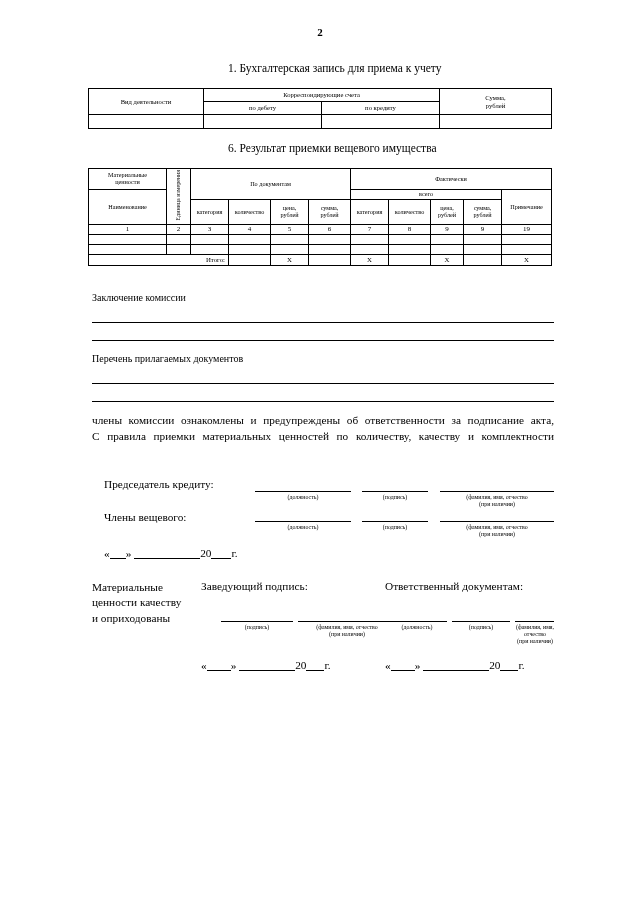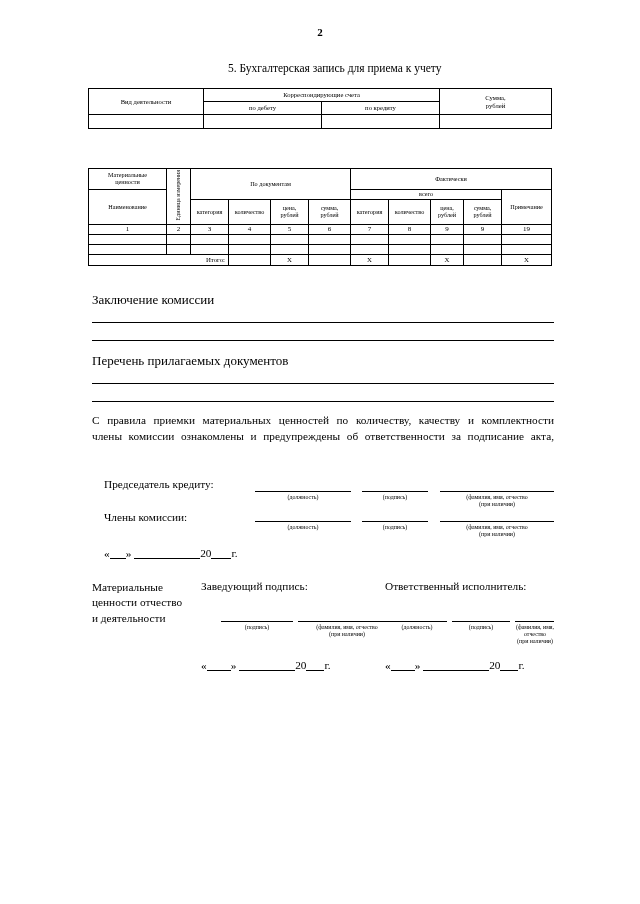--- a/index.html
+++ b/index.html
@@ -86,21 +86,21 @@
     transform: rotate(180deg);
     white-space: nowrap;
     display: inline-block;
     font-size: 6px;
     line-height: 1.05;
   }
 
   
   .block-label {
     position: absolute;
-    font-size: 13px;
+    font-size: 10px;
   }
   .rule {
     position: absolute;
     border-bottom: 1px solid #000;
     height: 0;
   }
 
   
   #notice-paragraph {
     position: absolute;
@@ -153,21 +153,21 @@
     line-height: 1.35;
   }
 </style>
 </head>
 <body>
 
 <div class="page">
 
   <div class="page-number">2</div>
 
-  <div class="section-heading" id="heading-5">5. Бухгалтерская запись для приема к учету</div>
+  <div class="section-heading" id="heading-5">1. Бухгалтерская запись для приема к учету</div>
 
   <table id="table-accounting">
     <colgroup>
       <col style="width:115px">
         <col style="width:118px">
         <col style="width:118px">
         <col style="width:112px">
     </colgroup>
     <tbody>
       <tr>
@@ -184,20 +184,21 @@
       </tr>
       <tr class="empty-row">
         <td></td>
         <td></td>
         <td></td>
         <td></td>
       </tr>
     </tbody>
   </table>
 
+  <div class="section-heading" id="heading-6">6. Результат приемки вещевого имущества</div>
 
   <table id="table-result">
     <colgroup>
       <col style="width:78px">
         <col style="width:24px">
       <col style="width:38px">
         <col style="width:42px">
         <col style="width:38px">
         <col style="width:42px">
       <col style="width:38px">
@@ -307,71 +308,71 @@
 
   <div class="block-label" style="left:92px; top:292px;">Заключение комиссии</div>
   <div class="rule" style="left:92px; top:322px; width:462px;"></div>
   <div class="rule" style="left:92px; top:340px; width:462px;"></div>
 
   <div class="block-label" style="left:92px; top:353px;font-family:Liberation Serif, serif;">Перечень прилагаемых документов</div>
   <div class="rule" style="left:92px; top:383px; width:462px;"></div>
   <div class="rule" style="left:92px; top:401px; width:462px;"></div>
 
   <div id="notice-paragraph">
+    <span class="ln j">члены комиссии ознакомлены и предупреждены об ответственности за подписание акта,</span>
     <span class="ln j">С правила приемки материальных ценностей по количеству, качеству и комплектности</span>
-    <span class="ln j">члены комиссии ознакомлены и предупреждены об ответственности за подписание акта,</span>
   </div>
 
   <div class="sig-role" style="left:104px; top:478px;">Председатель кредиту:</div>
   <div class="sig-line" style="left:255px; top:491px; width:96px;"></div>
   <div class="sig-line" style="left:362px; top:491px; width:66px;"></div>
   <div class="sig-line" style="left:440px; top:491px; width:114px;"></div>
   <div class="sig-caption" style="left:255px; top:494px; width:96px;">(должность)</div>
   <div class="sig-caption" style="left:362px; top:494px; width:66px;">(подпись)</div>
   <div class="sig-caption" style="left:436px; top:494px; width:122px;">
     <span>(фамилия, имя, отчество</span><br>
     <span>(при наличии)</span>
   </div>
 
-  <div class="sig-role" style="left:104px; top:511px;">Члены комиссии:</div>
+  <div class="sig-role" style="left:104px; top:511px;">Члены вещевого:</div>
   <div class="sig-line" style="left:255px; top:521px; width:96px;"></div>
   <div class="sig-line" style="left:362px; top:521px; width:66px;"></div>
   <div class="sig-line" style="left:440px; top:521px; width:114px;"></div>
   <div class="sig-caption" style="left:255px; top:524px; width:96px;">(должность)</div>
   <div class="sig-caption" style="left:362px; top:524px; width:66px;">(подпись)</div>
   <div class="sig-caption" style="left:436px; top:524px; width:122px;">
     <span>(фамилия, имя, отчество</span><br>
     <span>(при наличии)</span>
   </div>
 
   <div class="date-line" style="left:104px; top:547px;">
     <span>«</span><span class="u" style="width:16px"></span><span>»</span>
     <span class="u" style="width:66px"></span><span>20</span><span class="u" style="width:20px"></span><span>г.</span>
   </div>
 
   <div id="materials-received">
     <span>Материальные</span><br>
-    <span>ценности отчество</span><br>
-    <span>и деятельности</span>
+    <span>ценности качеству</span><br>
+    <span>и оприходованы</span>
   </div>
 
   <div class="sig-role" style="left:201px; top:580px;">Заведующий подпись:</div>
   <div class="sig-line" style="left:221px; top:621px; width:72px;"></div>
   <div class="sig-line" style="left:298px; top:621px; width:98px;"></div>
   <div class="sig-caption" style="left:221px; top:624px; width:72px;">(подпись)</div>
   <div class="sig-caption" style="left:292px; top:624px; width:110px;">
     <span>(фамилия, имя, отчество</span><br>
     <span>(при наличии)</span>
   </div>
   <div class="date-line" style="left:201px; top:659px;">
     <span>«</span><span class="u" style="width:24px"></span><span>»</span>
     <span class="u" style="width:56px"></span><span>20</span><span class="u" style="width:18px"></span><span>г.</span>
   </div>
 
-  <div class="sig-role" style="left:385px; top:580px;">Ответственный исполнитель:</div>
+  <div class="sig-role" style="left:385px; top:580px;">Ответственный документам:</div>
   <div class="sig-line" style="left:387px; top:621px; width:60px;"></div>
   <div class="sig-line" style="left:452px; top:621px; width:58px;"></div>
   <div class="sig-line" style="left:515px; top:621px; width:39px;"></div>
   <div class="sig-caption" style="left:387px; top:624px; width:60px;">(должность)</div>
   <div class="sig-caption" style="left:452px; top:624px; width:58px;">(подпись)</div>
   <div class="sig-caption" style="left:506px; top:624px; width:58px;">
     <span>(фамилия, имя,</span><br>
     <span>отчество</span><br>
     <span>(при наличии)</span>
   </div>

